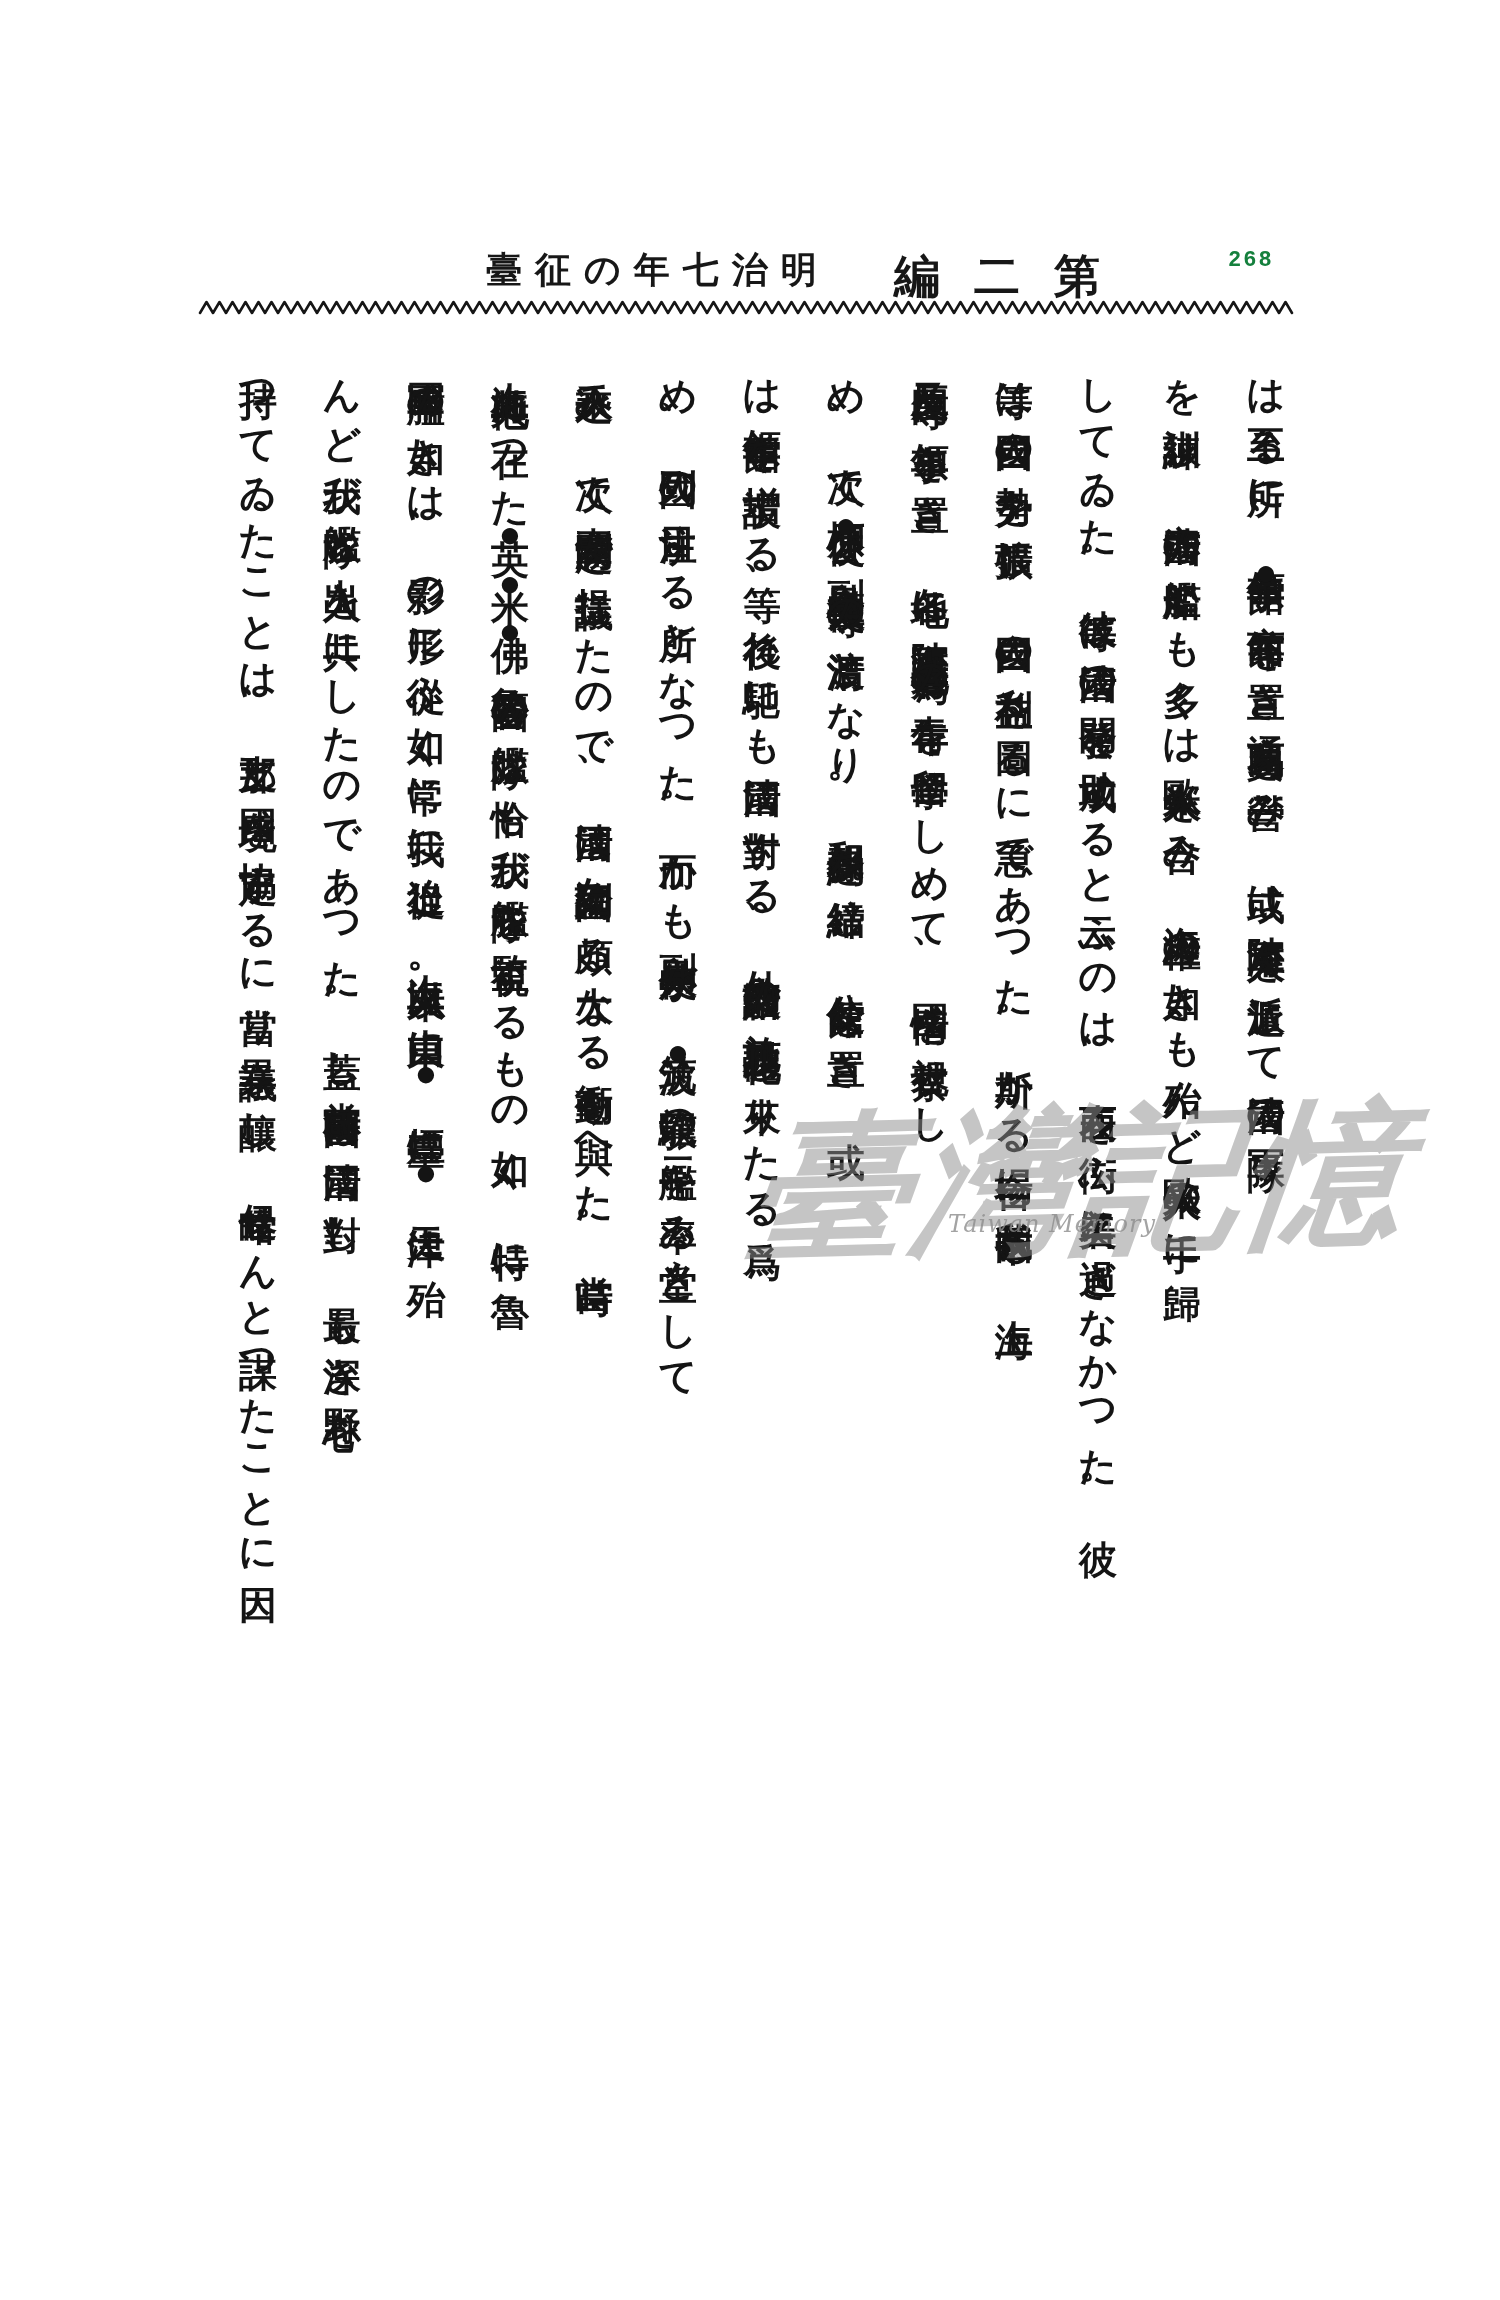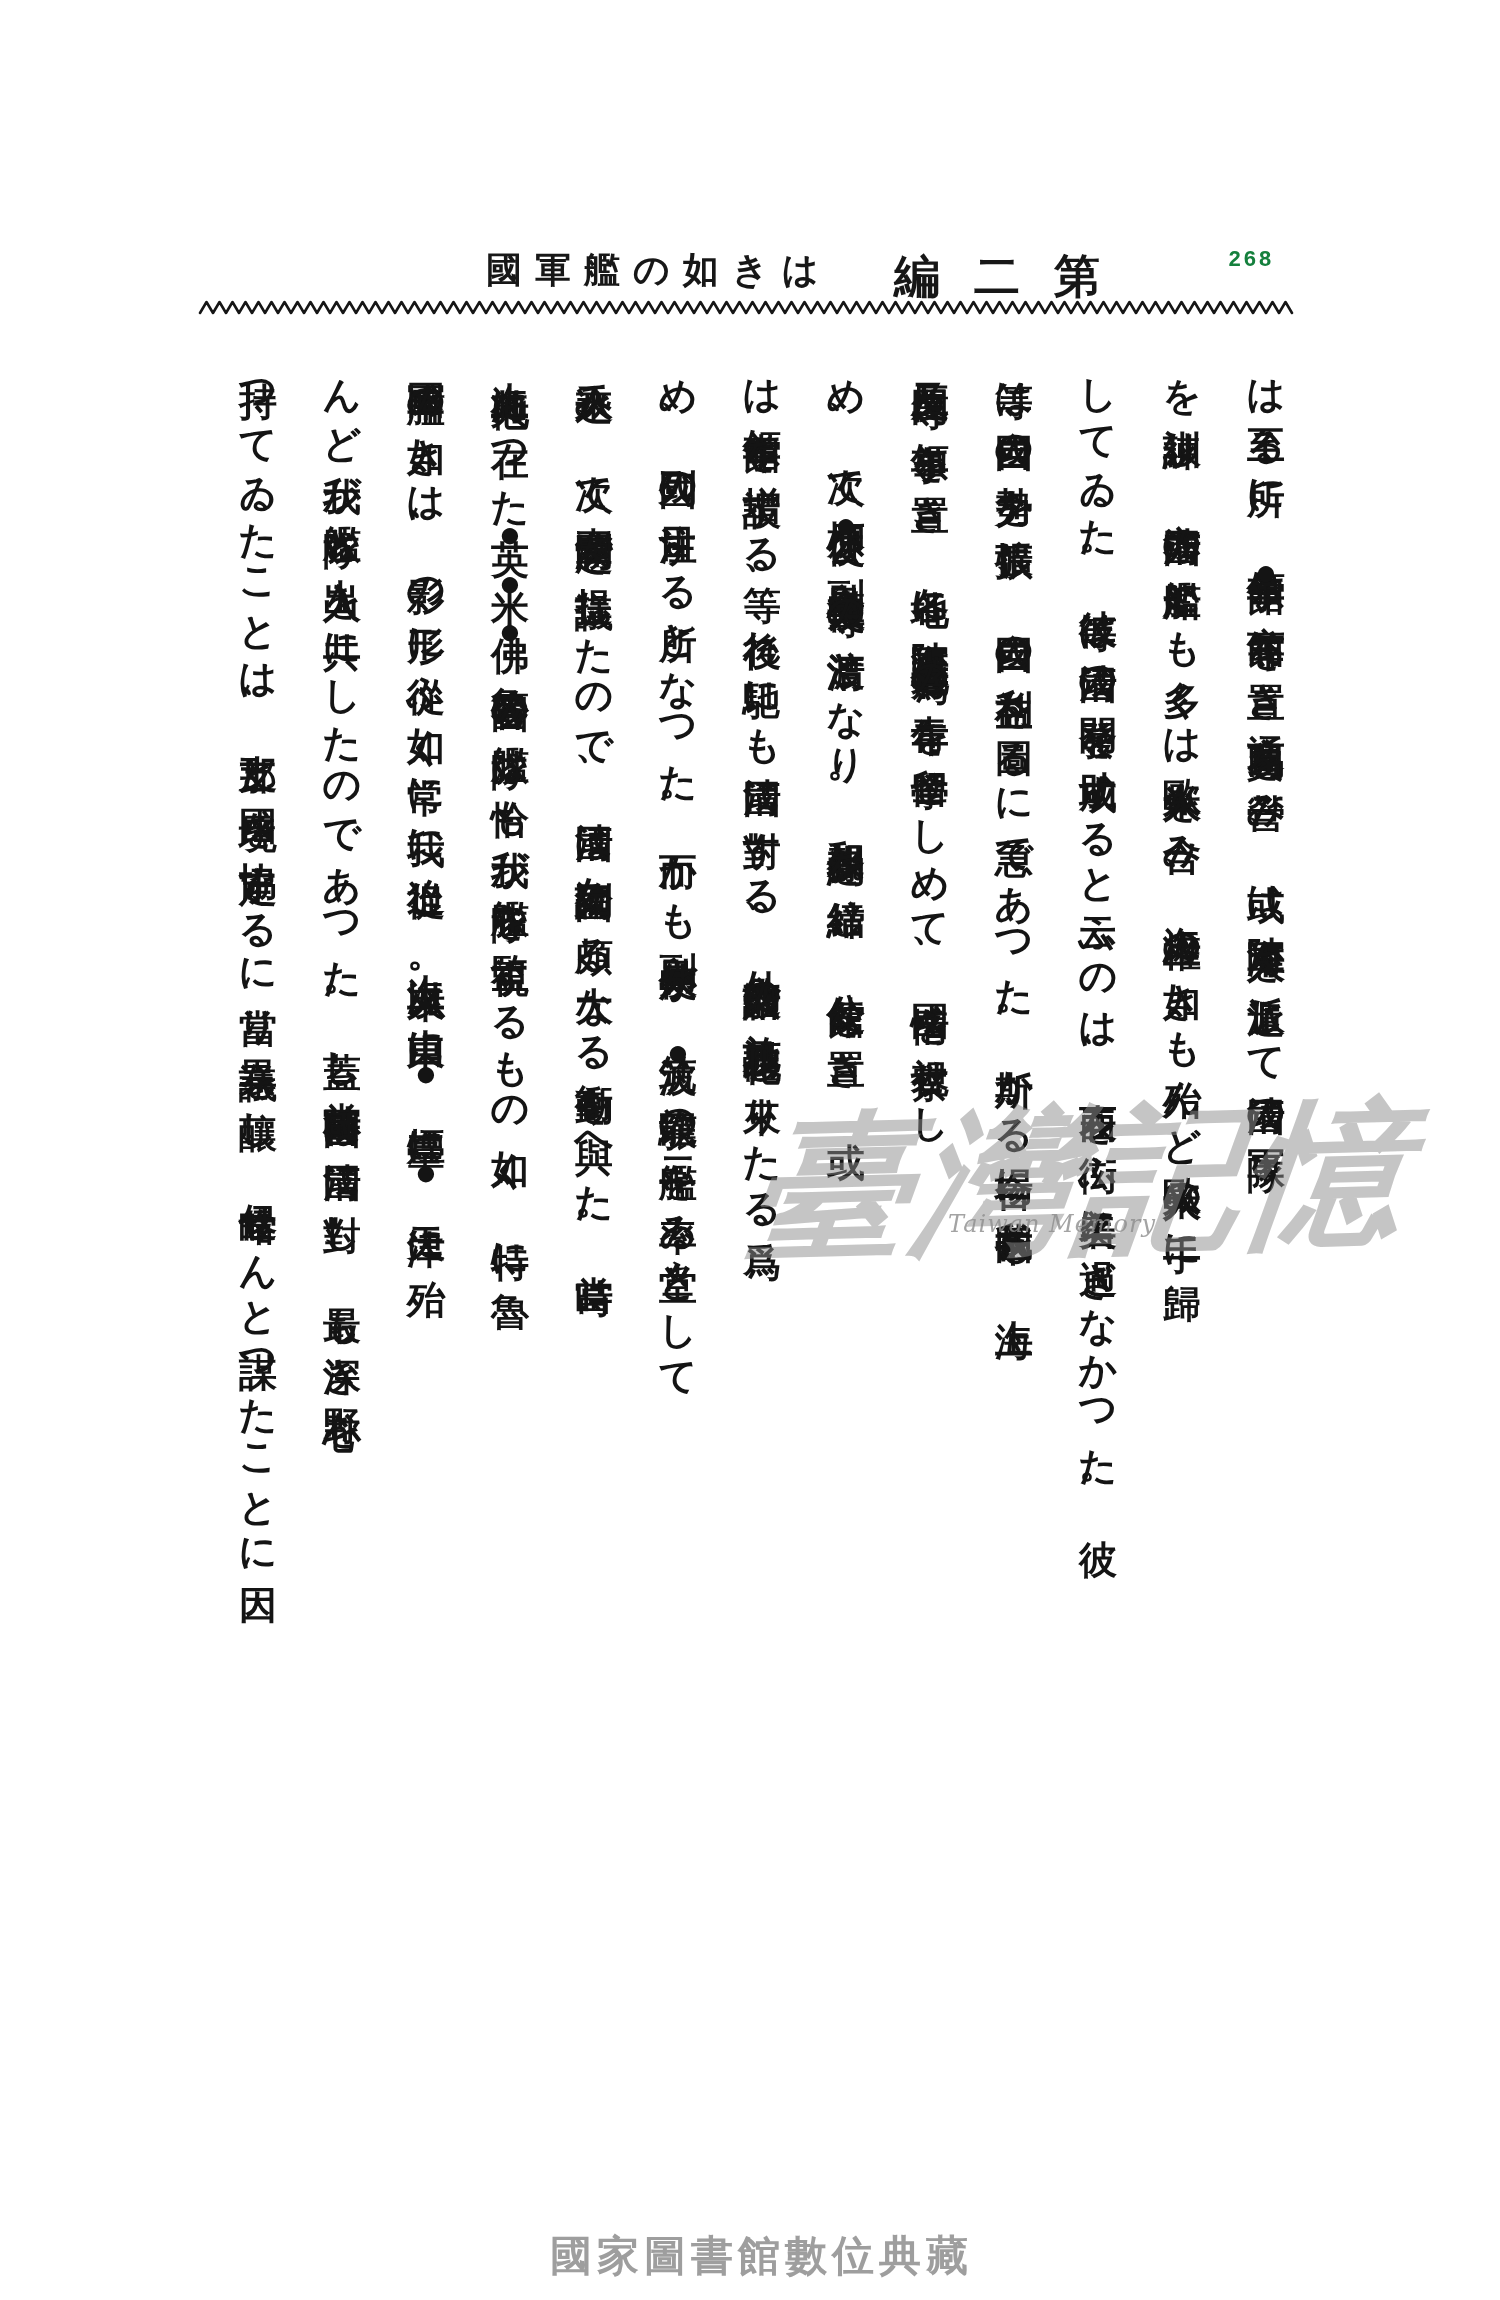--- a/index.html
+++ b/index.html
@@ -30,21 +30,21 @@
   .footer{position:absolute;left:550px;top:2228px;font-size:42px;font-weight:bold;
           letter-spacing:5px;white-space:nowrap;
           font-family:"Liberation Sans","DejaVu Sans",sans-serif;}
 </style>
 </head>
 <body>
 
 <div class="sheet">
 
   <div class="header">
-    <span class="h-title">國軍艦の如きは</span>
+    <span class="h-title">臺征の年七治明</span>
     <span class="h-section">編二第</span>
     <span class="h-page">268</span>
   </div>
 
   <svg class="divider" width="1104" height="24" viewBox="0 0 1104 24">
     <path d="M2 17 l6.5 -11 l6.5 11 l6.5 -11 l6.5 11 l6.5 -11 l6.5 11 l6.5 -11 l6.5 11 l6.5 -11 l6.5 11 l6.5 -11 l6.5 11 l6.5 -11 l6.5 11 l6.5 -11 l6.5 11 l6.5 -11 l6.5 11 l6.5 -11 l6.5 11 l6.5 -11 l6.5 11 l6.5 -11 l6.5 11 l6.5 -11 l6.5 11 l6.5 -11 l6.5 11 l6.5 -11 l6.5 11 l6.5 -11 l6.5 11 l6.5 -11 l6.5 11 l6.5 -11 l6.5 11 l6.5 -11 l6.5 11 l6.5 -11 l6.5 11 l6.5 -11 l6.5 11 l6.5 -11 l6.5 11 l6.5 -11 l6.5 11 l6.5 -11 l6.5 11 l6.5 -11 l6.5 11 l6.5 -11 l6.5 11 l6.5 -11 l6.5 11 l6.5 -11 l6.5 11 l6.5 -11 l6.5 11 l6.5 -11 l6.5 11 l6.5 -11 l6.5 11 l6.5 -11 l6.5 11 l6.5 -11 l6.5 11 l6.5 -11 l6.5 11 l6.5 -11 l6.5 11 l6.5 -11 l6.5 11 l6.5 -11 l6.5 11 l6.5 -11 l6.5 11 l6.5 -11 l6.5 11 l6.5 -11 l6.5 11 l6.5 -11 l6.5 11 l6.5 -11 l6.5 11 l6.5 -11 l6.5 11 l6.5 -11 l6.5 11 l6.5 -11 l6.5 11 l6.5 -11 l6.5 11 l6.5 -11 l6.5 11 l6.5 -11 l6.5 11 l6.5 -11 l6.5 11 l6.5 -11 l6.5 11 l6.5 -11 l6.5 11 l6.5 -11 l6.5 11 l6.5 -11 l6.5 11 l6.5 -11 l6.5 11 l6.5 -11 l6.5 11 l6.5 -11 l6.5 11 l6.5 -11 l6.5 11 l6.5 -11 l6.5 11 l6.5 -11 l6.5 11 l6.5 -11 l6.5 11 l6.5 -11 l6.5 11 l6.5 -11 l6.5 11 l6.5 -11 l6.5 11 l6.5 -11 l6.5 11 l6.5 -11 l6.5 11 l6.5 -11 l6.5 11 l6.5 -11 l6.5 11 l6.5 -11 l6.5 11 l6.5 -11 l6.5 11 l6.5 -11 l6.5 11 l6.5 -11 l6.5 11 l6.5 -11 l6.5 11 l6.5 -11 l6.5 11 l6.5 -11 l6.5 11 l6.5 -11 l6.5 11 l6.5 -11 l6.5 11 l6.5 -11 l6.5 11 l6.5 -11 l6.5 11 l6.5 -11 l6.5 11 l6.5 -11 l6.5 11 l6.5 -11 l6.5 11 l6.5 -11 l6.5 11 l6.5 -11 l6.5 11 l6.5 -11 l6.5 11" fill="none" stroke="#161616" stroke-width="2.6" stroke-linecap="round" stroke-linejoin="round"></path>
   </svg>
 
   <div class="textblock">
     <div class="col">は至る所に、領事館●商館等を置き通商貿易を營み、或は陸海軍人を派遣して清國の軍隊</div>
@@ -60,15 +60,14 @@
     <div class="col">國軍艦の如きは、影の形に從ふ如く常に我に迫從し、上海以來。山東に●煙臺に●天津に殆</div>
     <div class="col">んど我が艦隊と出入を共にしたのであつた。蓋し當時魯國は清國に對し、最も深き野心を</div>
     <div class="col">持つてゐたことは、支那と國境を協定するに當り異議を釀し、侵略せんと謀つたことに因</div>
   </div>
 
   <div class="wm">
     <span class="wm-cjk" style="color: rgb(141, 141, 141);">臺灣記憶</span>
     <span class="wm-latin" style="color: rgb(141, 141, 141);">Taiwan Memory</span>
   </div>
 
-  <div class="footer" style="color: rgb(158, 158, 158);">國家圖書館數位典藏</div>
 
 </div>
 
 </body></html>

